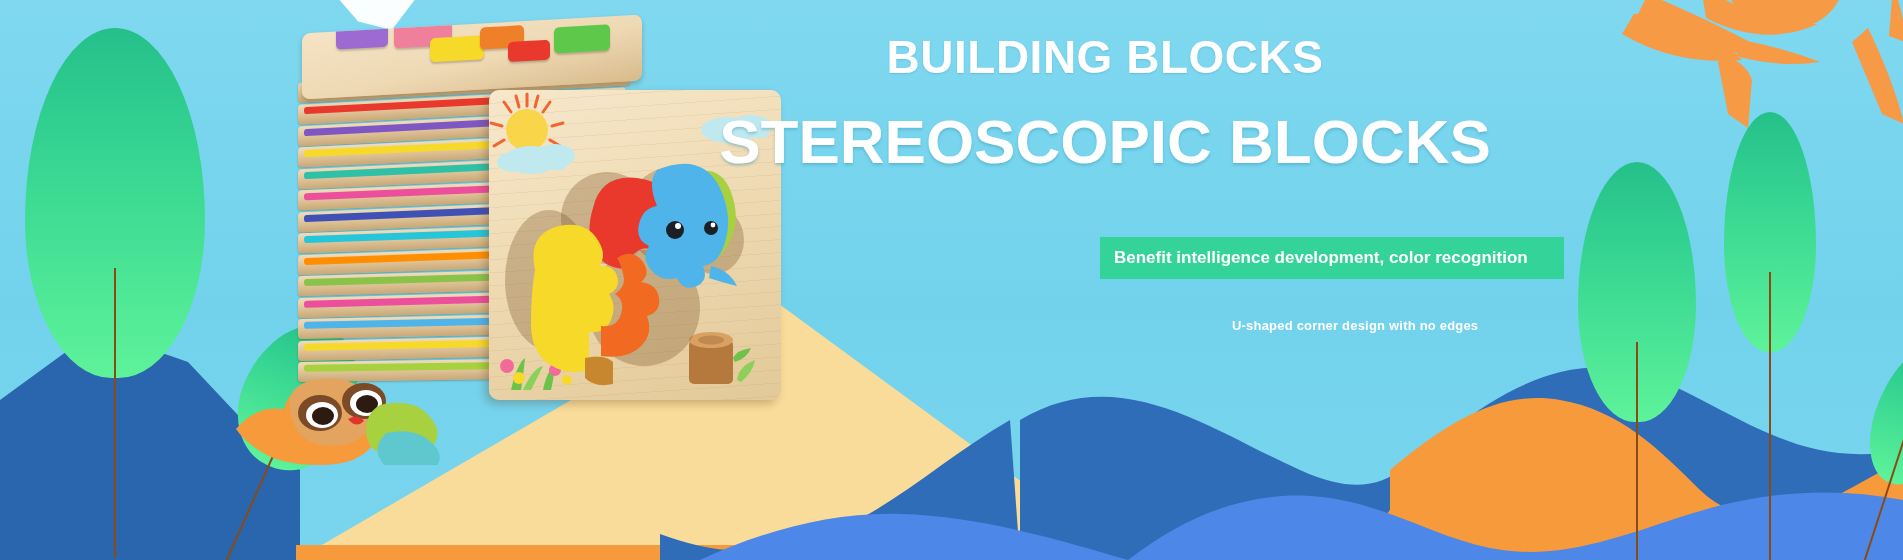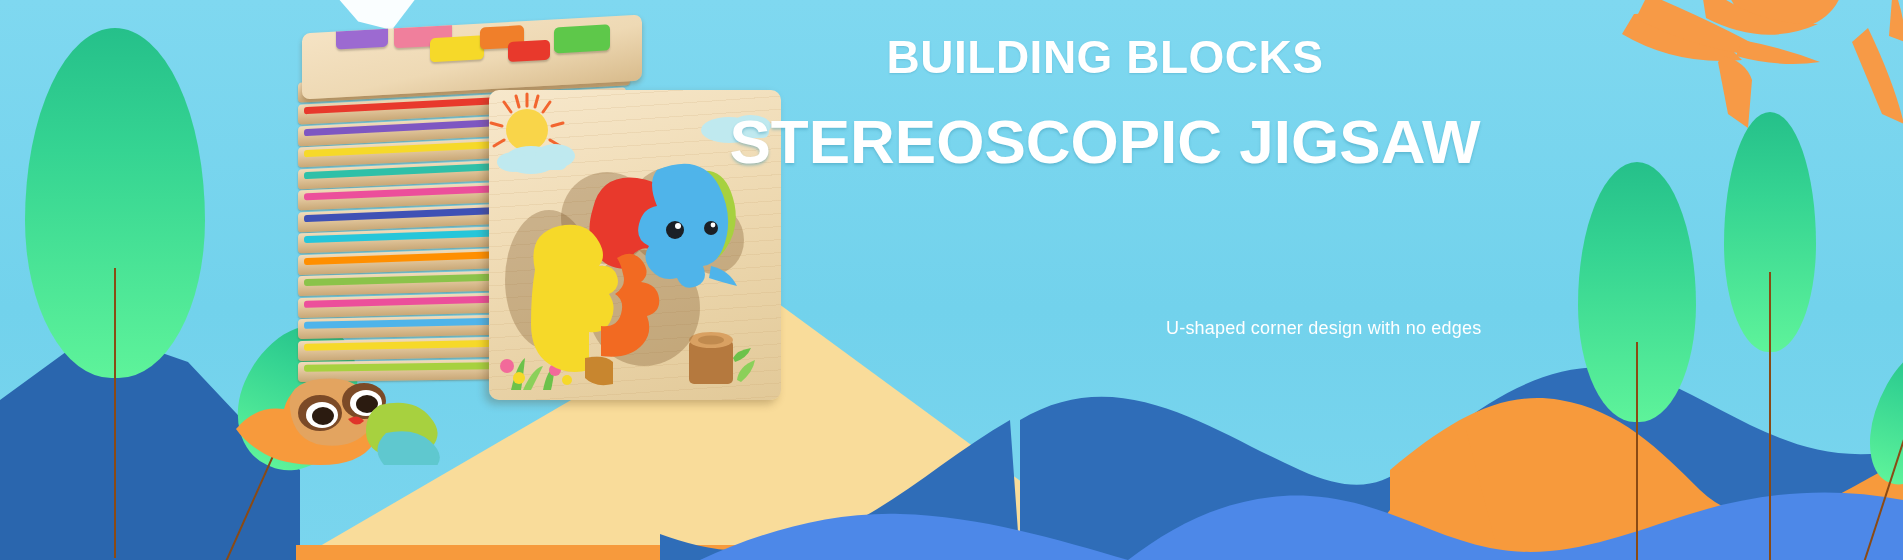--- a/index.html
+++ b/index.html
@@ -74,25 +74,26 @@
   .badge-text{
     color:#ffffff;
     font-size:17px;
     font-weight:bold;
     padding-left:14px;
     white-space:nowrap;
   }
 
   .subline{
     position:absolute;
-    left:1166px; top:318px;
-    font-size:18px;
+    left:1232px; top:318px;
+    font-size:13px;
     color:#ffffff;
     white-space:nowrap;
     letter-spacing:.2px;
+    font-weight:bold;
   }
 
   .brandline{
     position:absolute;
     left:1093px; top:390px;
     font-size:34px;
     color:#22242a;
     white-space:nowrap;
     font-family:"DejaVu Sans","Liberation Sans",sans-serif;
   }
@@ -378,20 +379,23 @@
       <ellipse cx="139" cy="29" rx="11" ry="9" fill="#2b1b10"></ellipse>
       <path fill="#e0352a" d="M120 44 q10 -6 16 2 q-8 8 -16 -2 z"></path>
       <path fill="#a7d13f" d="M152 30 q34 -8 50 12 q14 16 2 30 q-14 16 -42 10 q-24 -6 -24 -26 q0 -18 14 -26 z"></path>
       <path fill="#5fc8cf" d="M158 58 q28 -6 44 8 q16 14 6 26 l-52 -2 q-14 -16 2 -32 z"></path>
     </svg>
   </div>
 
   <div class="copy">
     <div class="headline1">BUILDING BLOCKS</div>
 
-    <div class="headline2">STEREOSCOPIC JIGSAW</div>
-
+    <div class="headline2">STEREOSCOPIC BLOCKS</div>
+
+    <div class="badge">
+      <span class="badge-text">Benefit intelligence development, color recognition</span>
+    </div>
 
     <div class="subline">U-shaped corner design with no edges</div>
 
   </div>
 
 </div>
 
 </body></html>

